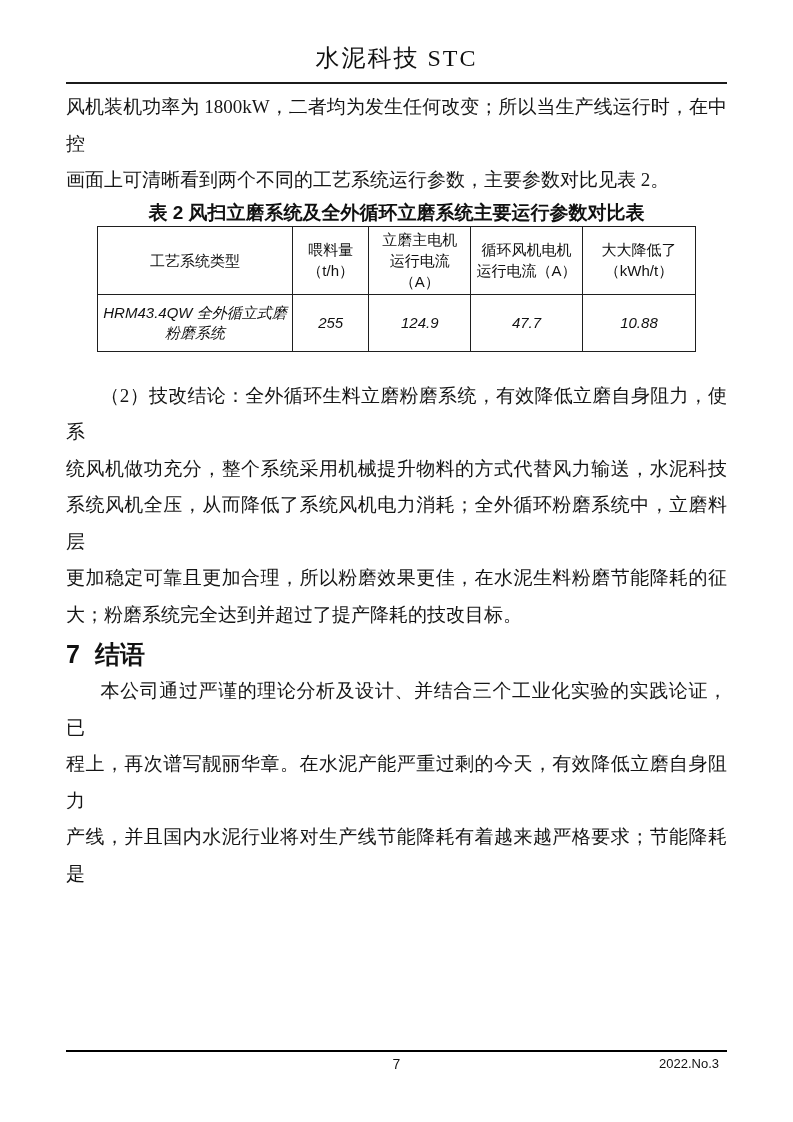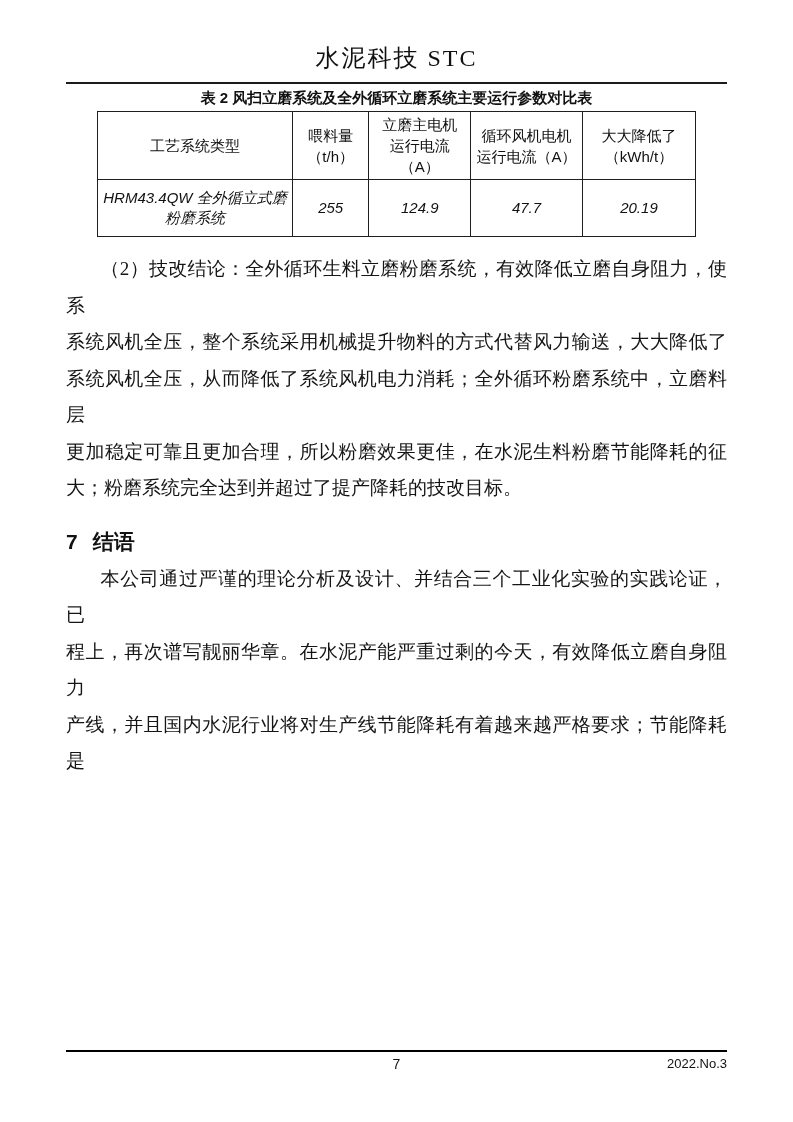--- a/index.html
+++ b/index.html
@@ -44,21 +44,21 @@
   }
   .para .tline:last-child { text-align-last: left; }
   .para.indent .tline:first-child { text-indent: 1.82em; }
   .intro { margin-top: 5px; }
   
   .table-caption {
     margin-top: 3px;
     text-align: center;
     font-family: "Liberation Sans", sans-serif;
     font-weight: bold;
-    font-size: 15px;
+    font-size: 19px;
     line-height: 22px;
     color: #111;
   }
   table.params {
     border-collapse: collapse;
     table-layout: fixed;
     width: 599px;
     margin: 2px auto 0 auto;
   }
   table.params th, table.params td {
@@ -70,26 +70,26 @@
     font-weight: normal;
     color: #111;
     overflow: hidden;
   }
   table.params thead tr { height: 45px; }
   table.params tbody tr.row-1 { height: 58px; }
   table.params tbody tr.row-2 { height: 57px; font-style: italic; }
   table.params th .tline { font-size: 15px; line-height: 21px; text-align: center; }
   table.params td { font-size: 15px; line-height: 20px; }
   
-  .tech-conclusion { margin-top: 14px; }
+  .tech-conclusion { margin-top: 26px; }
   .section-heading {
-    margin-top: 20px;
+    margin-top: 6px;
     font-family: "Liberation Sans", sans-serif;
     font-weight: bold;
-    font-size: 21px;
+    font-size: 25px;
     line-height: 30px;
     color: #111;
   }
   .section-heading .sec-num { margin-right: 15px; }
   .closing { margin-top: 4px; }
   
   .footer {
     position: absolute;
     left: 66px;
     top: 1050px;
@@ -101,38 +101,42 @@
     position: absolute;
     left: 0; right: 0; top: 1px;
     text-align: center;
     font-family: "Liberation Sans", sans-serif;
     font-size: 14px;
     line-height: 22px;
     color: #111;
   }
   .issue {
     position: absolute;
-    right: 0; top: 1px;
+    right: 8px; top: 1px;
     font-family: "Liberation Sans", sans-serif;
     font-size: 13px;
     line-height: 22px;
     color: #111;
   }
 </style>
 </head>
 <body>
 
 <div class="page">
   <div class="content">
 
     <div class="header-block">
       <div class="journal-title">水泥科技 STC</div>
       <div class="header-rule"></div>
     </div>
 
+    <div class="para intro">
+        <div class="tline">风机装机功率为 1800kW，二者均为发生任何改变；所以当生产线运行时，在中控</div>
+        <div class="tline">画面上可清晰看到两个不同的工艺系统运行参数，主要参数对比见表 2。</div>
+      </div>
 
     <div class="table-caption">表 2 风扫立磨系统及全外循环立磨系统主要运行参数对比表</div>
 
     <table class="params">
       <colgroup>
         <col style="width:32.6%">
         <col style="width:12.8%">
         <col style="width:17.0%">
         <col style="width:18.7%">
         <col style="width:18.9%">
@@ -159,28 +163,28 @@
               <div class="tline">（kWh/t）</div>
             </th>
         </tr>
       </thead>
       <tbody>
         <tr class="row-2">
           <td>HRM43.4QW 全外循立式磨粉磨系统</td>
           <td>255</td>
           <td>124.9</td>
           <td>47.7</td>
-          <td>20.19</td>
+          <td>10.88</td>
         </tr>
       </tbody>
     </table>
 
     <div class="para indent tech-conclusion">
         <div class="tline">（2）技改结论：全外循环生料立磨粉磨系统，有效降低立磨自身阻力，使系</div>
-        <div class="tline">系统风机全压，整个系统采用机械提升物料的方式代替风力输送，大大降低了</div>
+        <div class="tline">统风机做功充分，整个系统采用机械提升物料的方式代替风力输送，水泥科技</div>
         <div class="tline">系统风机全压，从而降低了系统风机电力消耗；全外循环粉磨系统中，立磨料层</div>
         <div class="tline">更加稳定可靠且更加合理，所以粉磨效果更佳，在水泥生料粉磨节能降耗的征</div>
         <div class="tline">大；粉磨系统完全达到并超过了提产降耗的技改目标。</div>
       </div>
 
     <div class="section-heading">
       <span class="sec-num">7</span><span>结语</span>
     </div>
 
     <div class="para indent closing">

